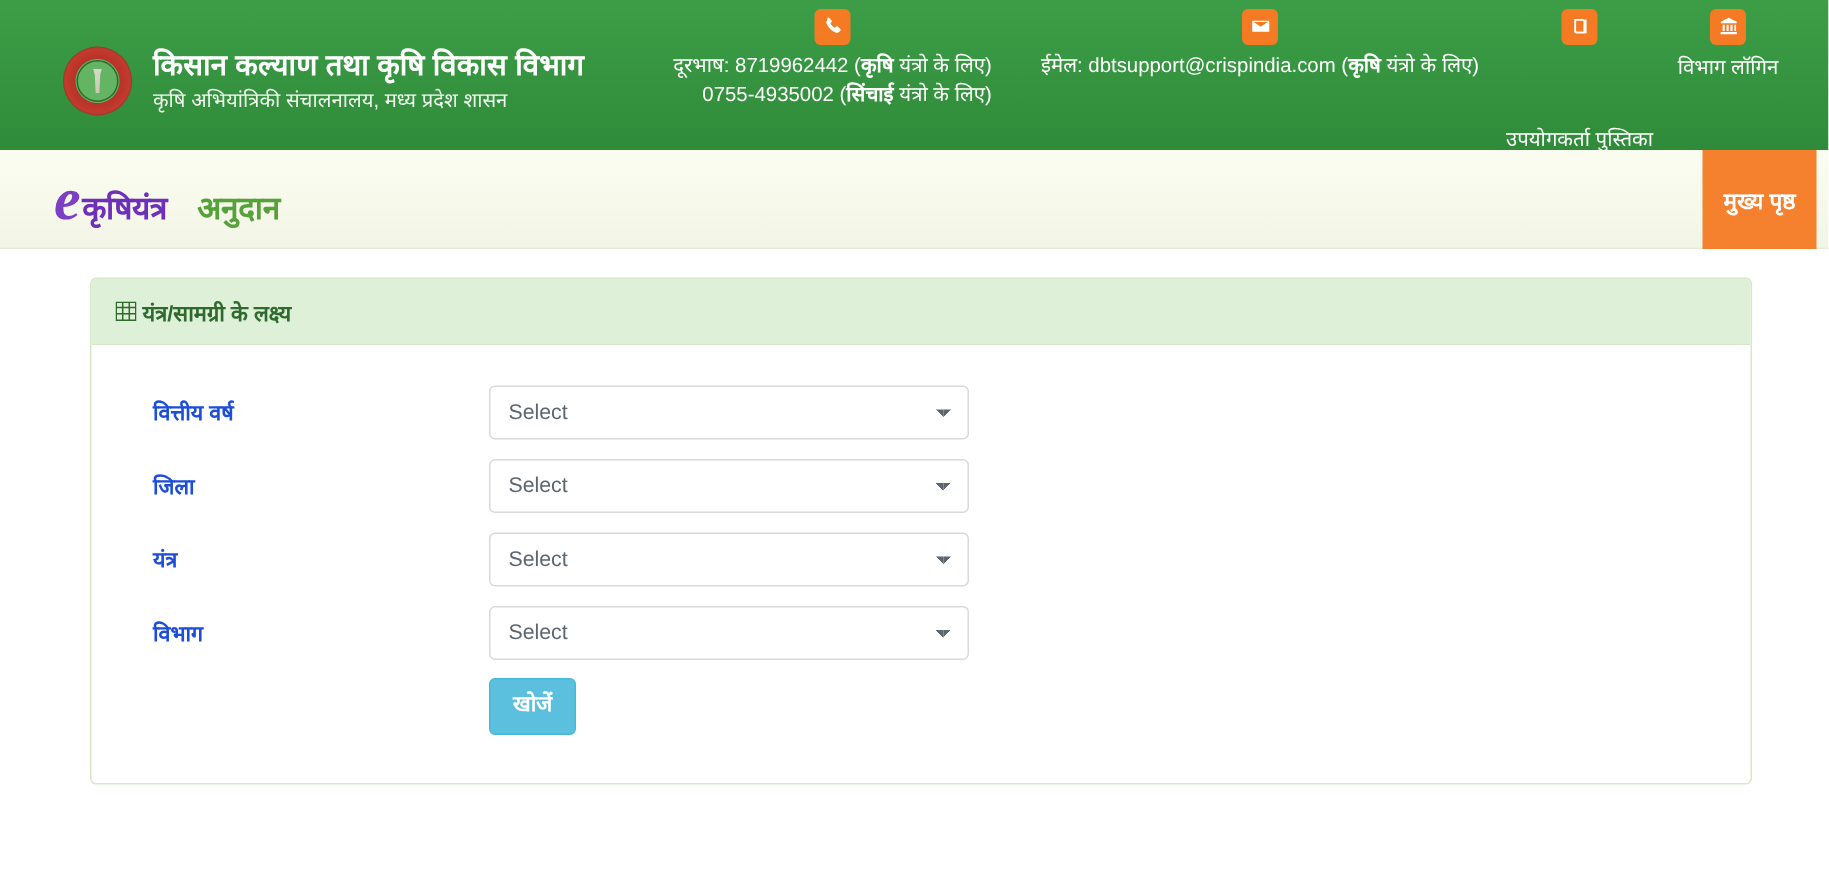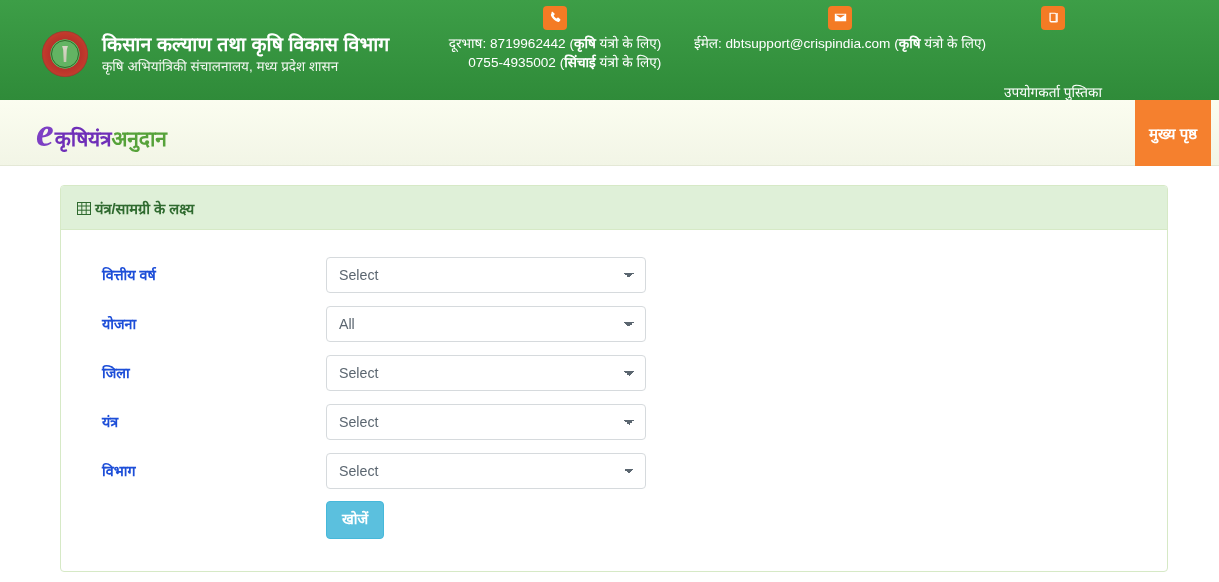--- a/index.html
+++ b/index.html
@@ -143,20 +143,21 @@
     font-size: 21px;
     font-weight: bold;
     color: #6f2fb8;
     letter-spacing: -.2px;
   }
   .logo-b {
     font-size: 21px;
     font-weight: bold;
     color: #56a23a;
     letter-spacing: -.2px;
+    padding-left: 20px;
   }
 
   .nav-right { position: absolute; right: 8px; top: 0; height: 66px; display: flex; align-items: stretch; }
   .nav-btn {
     background: #f5802e;
     color: #ffffff;
     font-size: 15px;
     font-weight: bold;
     padding: 0 14px;
     display: flex;
@@ -310,20 +311,28 @@
     <div class="contact-col col-link">
       <div class="icon-box">
         <svg viewBox="0 0 16 16" aria-hidden="true">
             <path d="M3 2h7a2 2 0 0 1 2 2v10H5a2 2 0 0 1-2-2V2zm1.6 1.4v8.2c0 .4.3.7.7.7h5.3V4.1a.7.7 0 0 0-.7-.7H4.6z"></path>
             <path d="M11.6 2.4h1.6v11.3h-1.6z"></path>
           </svg>
       </div>
       <div class="link-label">उपयोगकर्ता पुस्तिका</div>
     </div>
 
+    <div class="contact-col col-link2">
+      <div class="icon-box">
+        <svg viewBox="0 0 16 16" aria-hidden="true">
+            <path d="M8 1 1.5 4.4v1.2h13V4.4L8 1zM3 6.8h1.7v5H3v-5zm3.2 0h1.7v5H6.2v-5zm3.2 0h1.7v5H9.4v-5zm3.2 0h1.4v5h-1.4v-5zM1.3 12.8h13.4V14.5H1.3v-1.7z"></path>
+          </svg>
+      </div>
+      <div class="link-label">विभाग लॉगिन</div>
+    </div>
 
   </div>
 </div>
 
 <div class="navbar">
   <div class="logo">
     <span class="logo-e">e</span>
     <span class="logo-a">कृषियंत्र</span>
     <span class="logo-b">अनुदान</span>
   </div>
@@ -352,28 +361,20 @@
 
       <div class="form-row">
         <div class="form-label">वित्तीय वर्ष</div>
         <div class="form-control-wrap">
           <select class="form-control">
             <option>Select</option>
           </select>
         </div>
       </div>
 
-      <div class="form-row">
-        <div class="form-label">योजना</div>
-        <div class="form-control-wrap">
-          <select class="form-control">
-            <option>All</option>
-          </select>
-        </div>
-      </div>
 
       <div class="form-row">
         <div class="form-label">जिला</div>
         <div class="form-control-wrap">
           <select class="form-control">
             <option>Select</option>
           </select>
         </div>
       </div>
 

